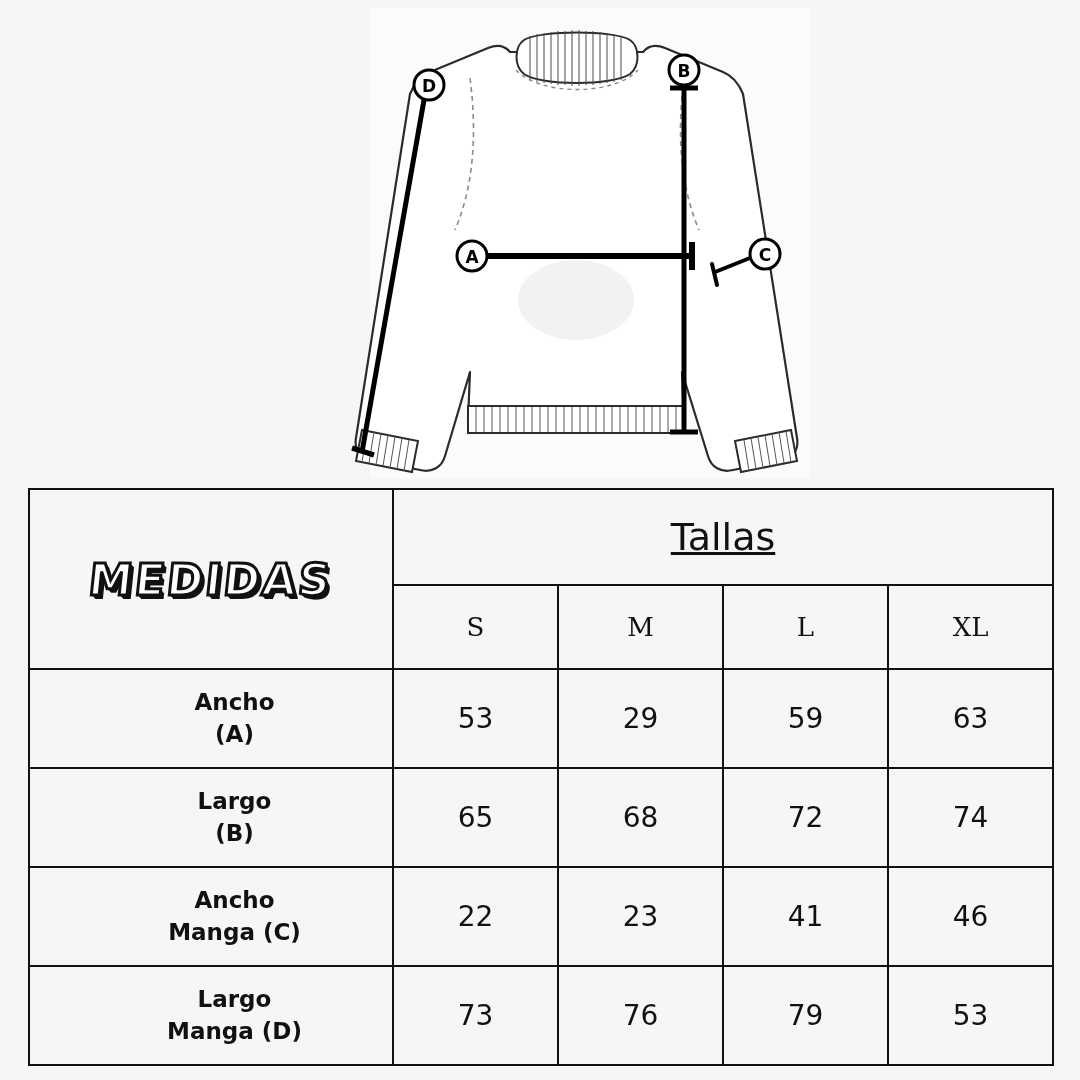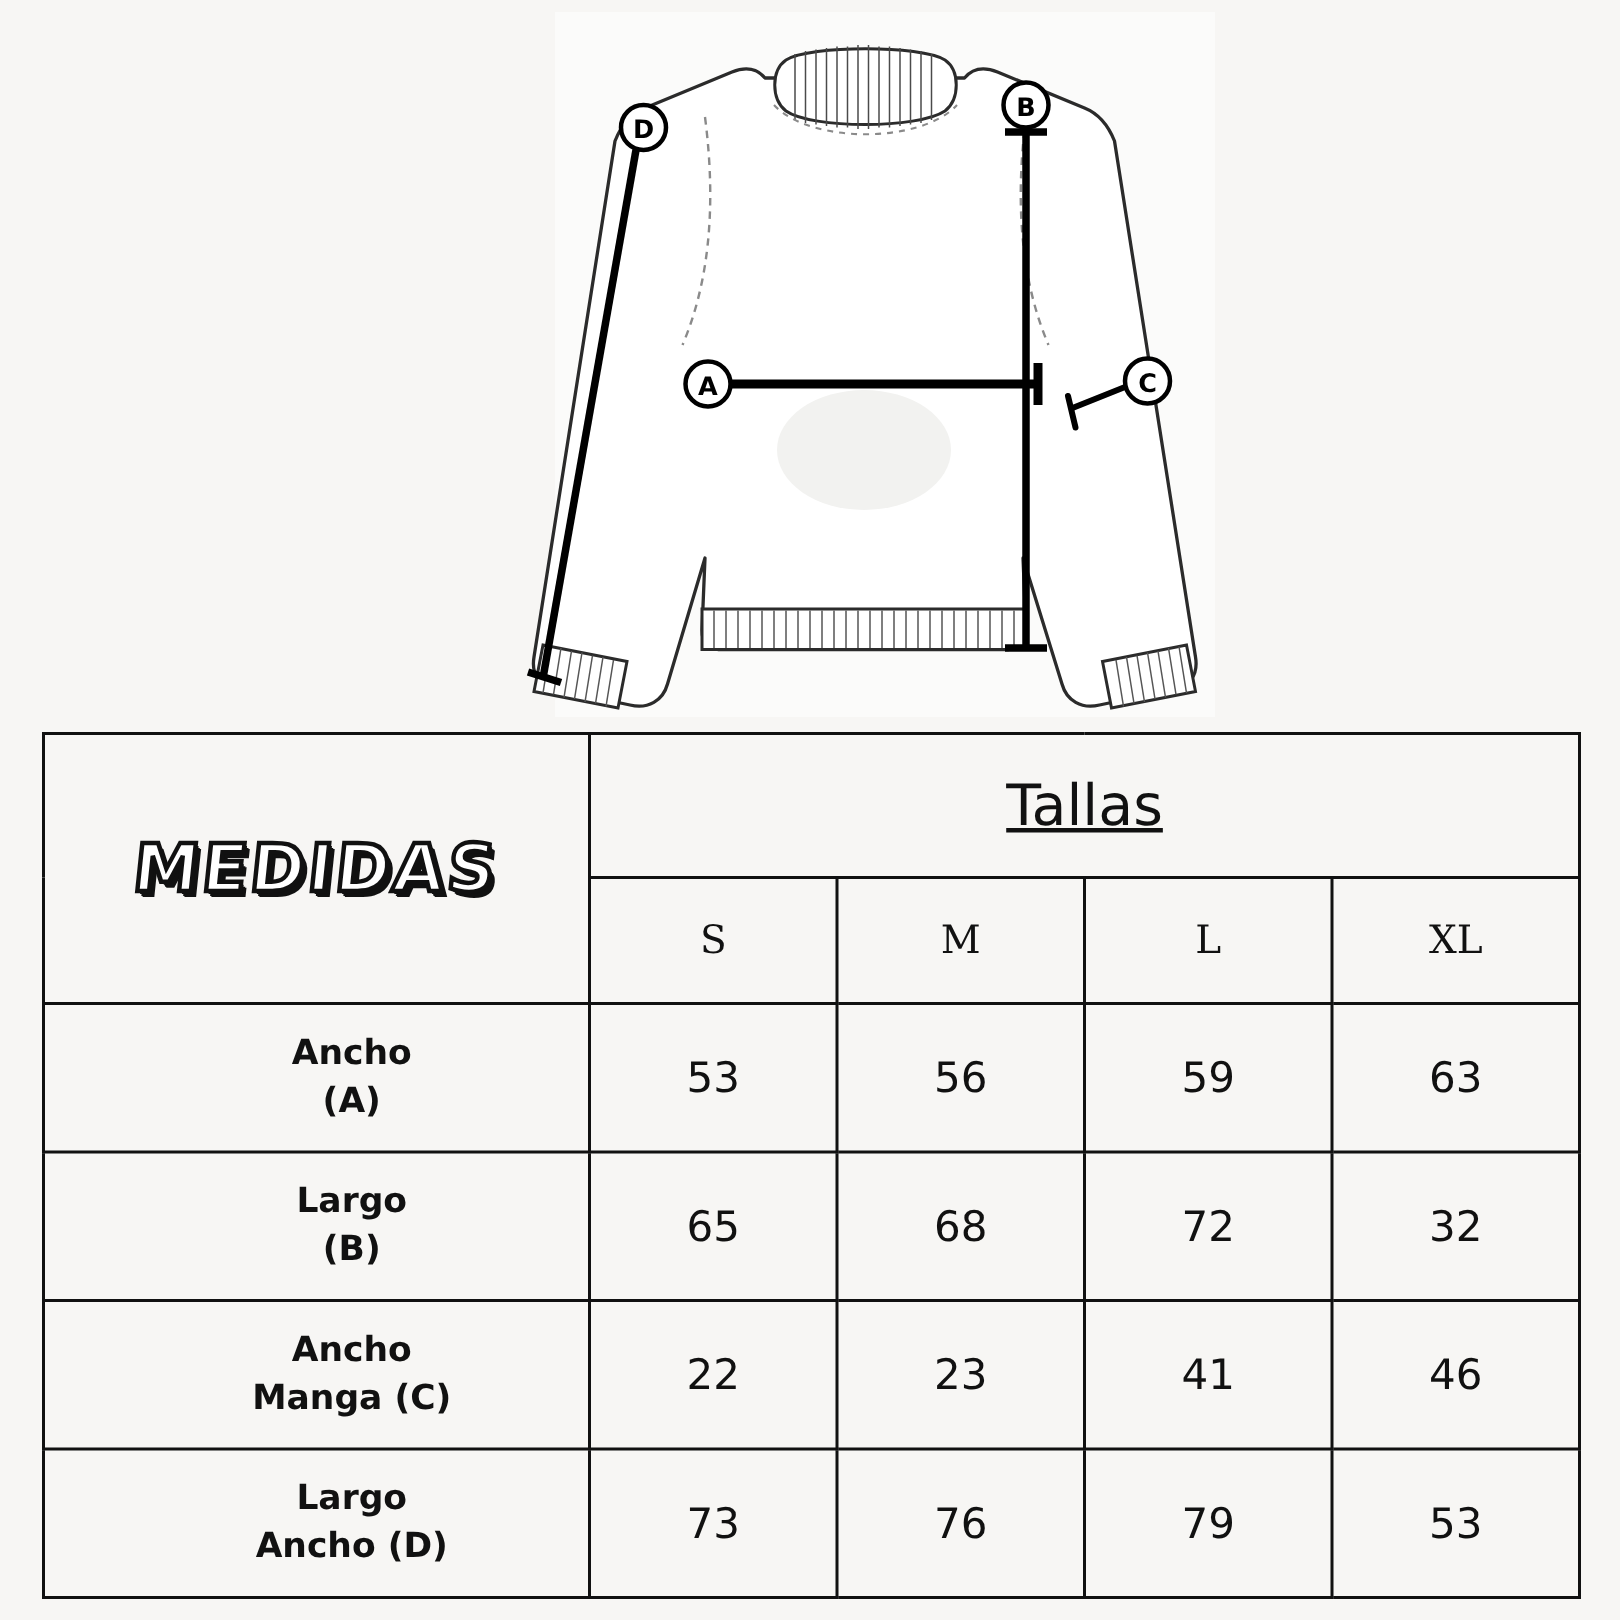--- a/index.html
+++ b/index.html
@@ -283,51 +283,51 @@
         <td class="cell-sizehead">L</td>
         <td class="cell-sizehead">XL</td>
       </tr>
 
       <tr>
         <td class="cell-rowlabel">
           <div>Ancho</div>
           <div>(A)</div>
         </td>
         <td class="cell-value">53</td>
-        <td class="cell-value">56</td>
+        <td class="cell-value">29</td>
         <td class="cell-value">59</td>
         <td class="cell-value">63</td>
       </tr>
 
       <tr>
         <td class="cell-rowlabel">
           <div>Largo</div>
           <div>(B)</div>
         </td>
         <td class="cell-value">65</td>
         <td class="cell-value">68</td>
         <td class="cell-value">72</td>
-        <td class="cell-value">32</td>
+        <td class="cell-value">74</td>
       </tr>
 
       <tr>
         <td class="cell-rowlabel">
           <div>Ancho</div>
           <div>Manga (C)</div>
         </td>
         <td class="cell-value">22</td>
         <td class="cell-value">23</td>
         <td class="cell-value">41</td>
         <td class="cell-value">46</td>
       </tr>
 
       <tr>
         <td class="cell-rowlabel">
           <div>Largo</div>
-          <div>Ancho (D)</div>
+          <div>Manga (D)</div>
         </td>
         <td class="cell-value">73</td>
         <td class="cell-value">76</td>
         <td class="cell-value">79</td>
         <td class="cell-value">53</td>
       </tr>
     </tbody>
   </table>
 </div>
 

